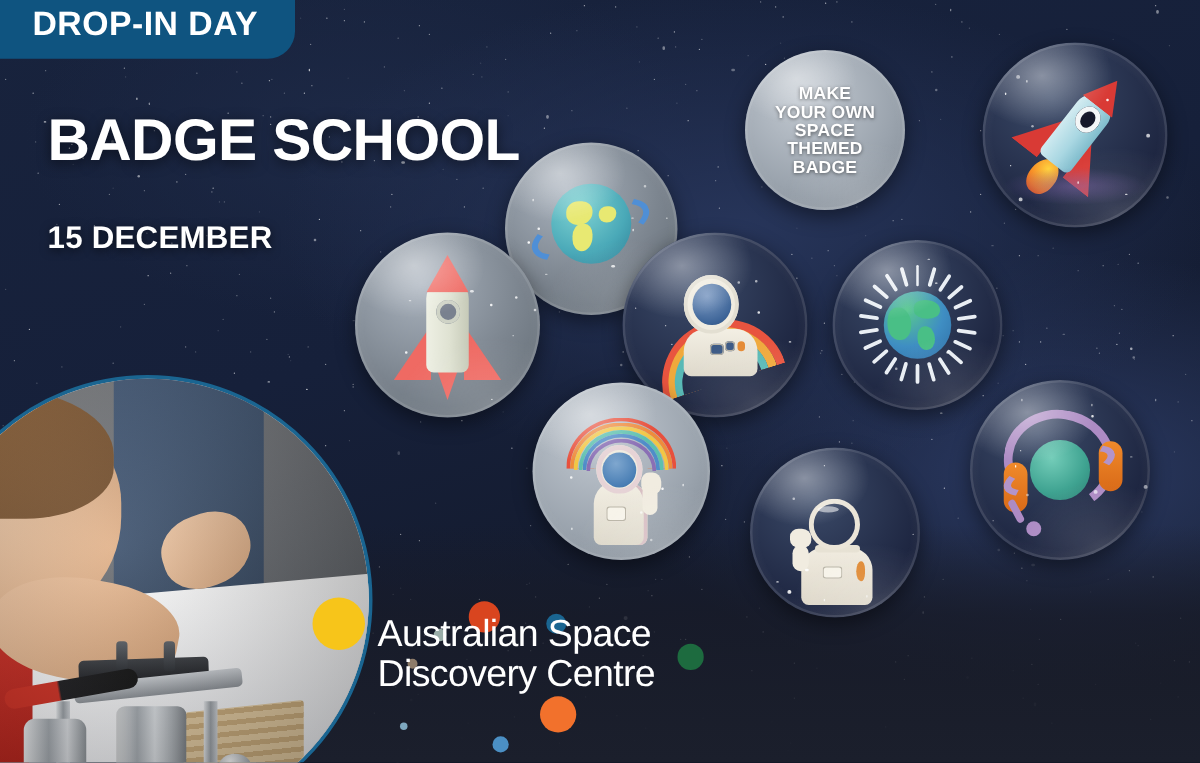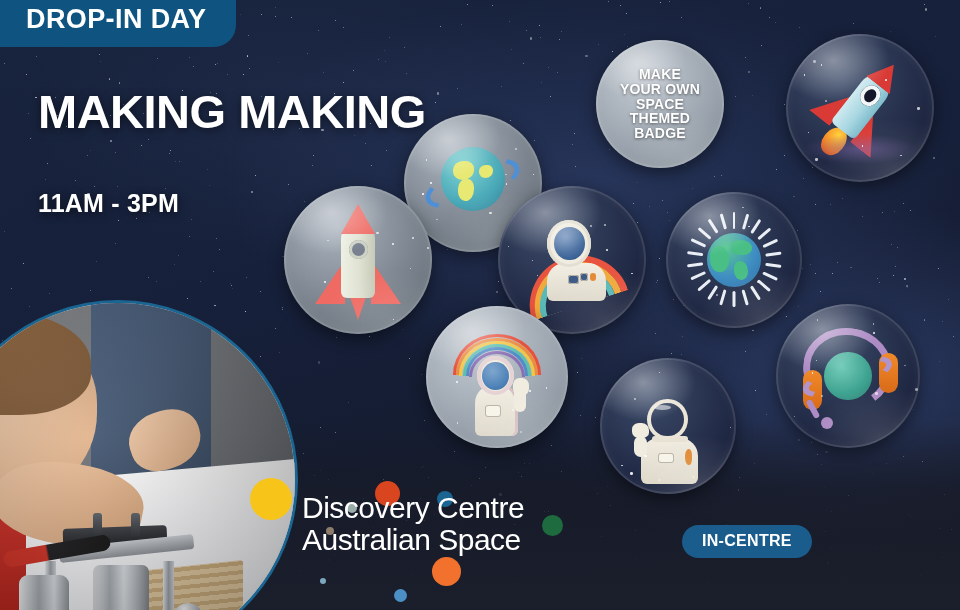--- a/index.html
+++ b/index.html
@@ -1117,25 +1117,25 @@
         </div>
         <div class="gloss"></div>
       </div>
     </div>
 
   <div class="banner">
     <span>DROP-IN DAY</span>
   </div>
 
   <div class="headline">
-    <div class="title">MAKING MAKING</div>
+    <div class="title">BADGE SCHOOL</div>
   </div>
 
   <div class="meta">
-    <div class="l time">11AM - 3PM</div>
+    <div class="l">15 DECEMBER</div>
   </div>
 
   <div class="photo-wrap">
     <div class="photo">
       <div class="ph-wall"></div>
       <div class="ph-jeans"></div>
       <div class="ph-table"></div>
       <div class="ph-hand2"></div>
       <div class="ph-shirt"></div>
       <div class="ph-boy-head"></div>
@@ -1163,21 +1163,18 @@
       <div class="cdot" style="left:375px;top:481px;width:25px;height:25px;background:#d9451f"></div>
       <div class="cdot" style="left:437px;top:491px;width:16px;height:16px;background:#1a6591"></div>
       <div class="cdot" style="left:347px;top:503px;width:10px;height:10px;background:#9aada8"></div>
       <div class="cdot" style="left:542px;top:515px;width:21px;height:21px;background:#1d6b3f"></div>
       <div class="cdot" style="left:326px;top:527px;width:8px;height:8px;background:#8e7c6a"></div>
       <div class="cdot" style="left:432px;top:557px;width:29px;height:29px;background:#f2712c"></div>
       <div class="cdot" style="left:394px;top:589px;width:13px;height:13px;background:#4b8fc4"></div>
       <div class="cdot" style="left:320px;top:578px;width:6px;height:6px;background:#7ea8c0"></div>
     </div>
   <div class="logo">
+    <div class="ln">Australian Space</div>
     <div class="ln">Discovery Centre</div>
-    <div class="ln">Australian Space</div>
   </div>
 
-  <div class="pill-incentre">
-    <span>IN-CENTRE</span>
-  </div>
 
 </div>
 
 </body></html>

